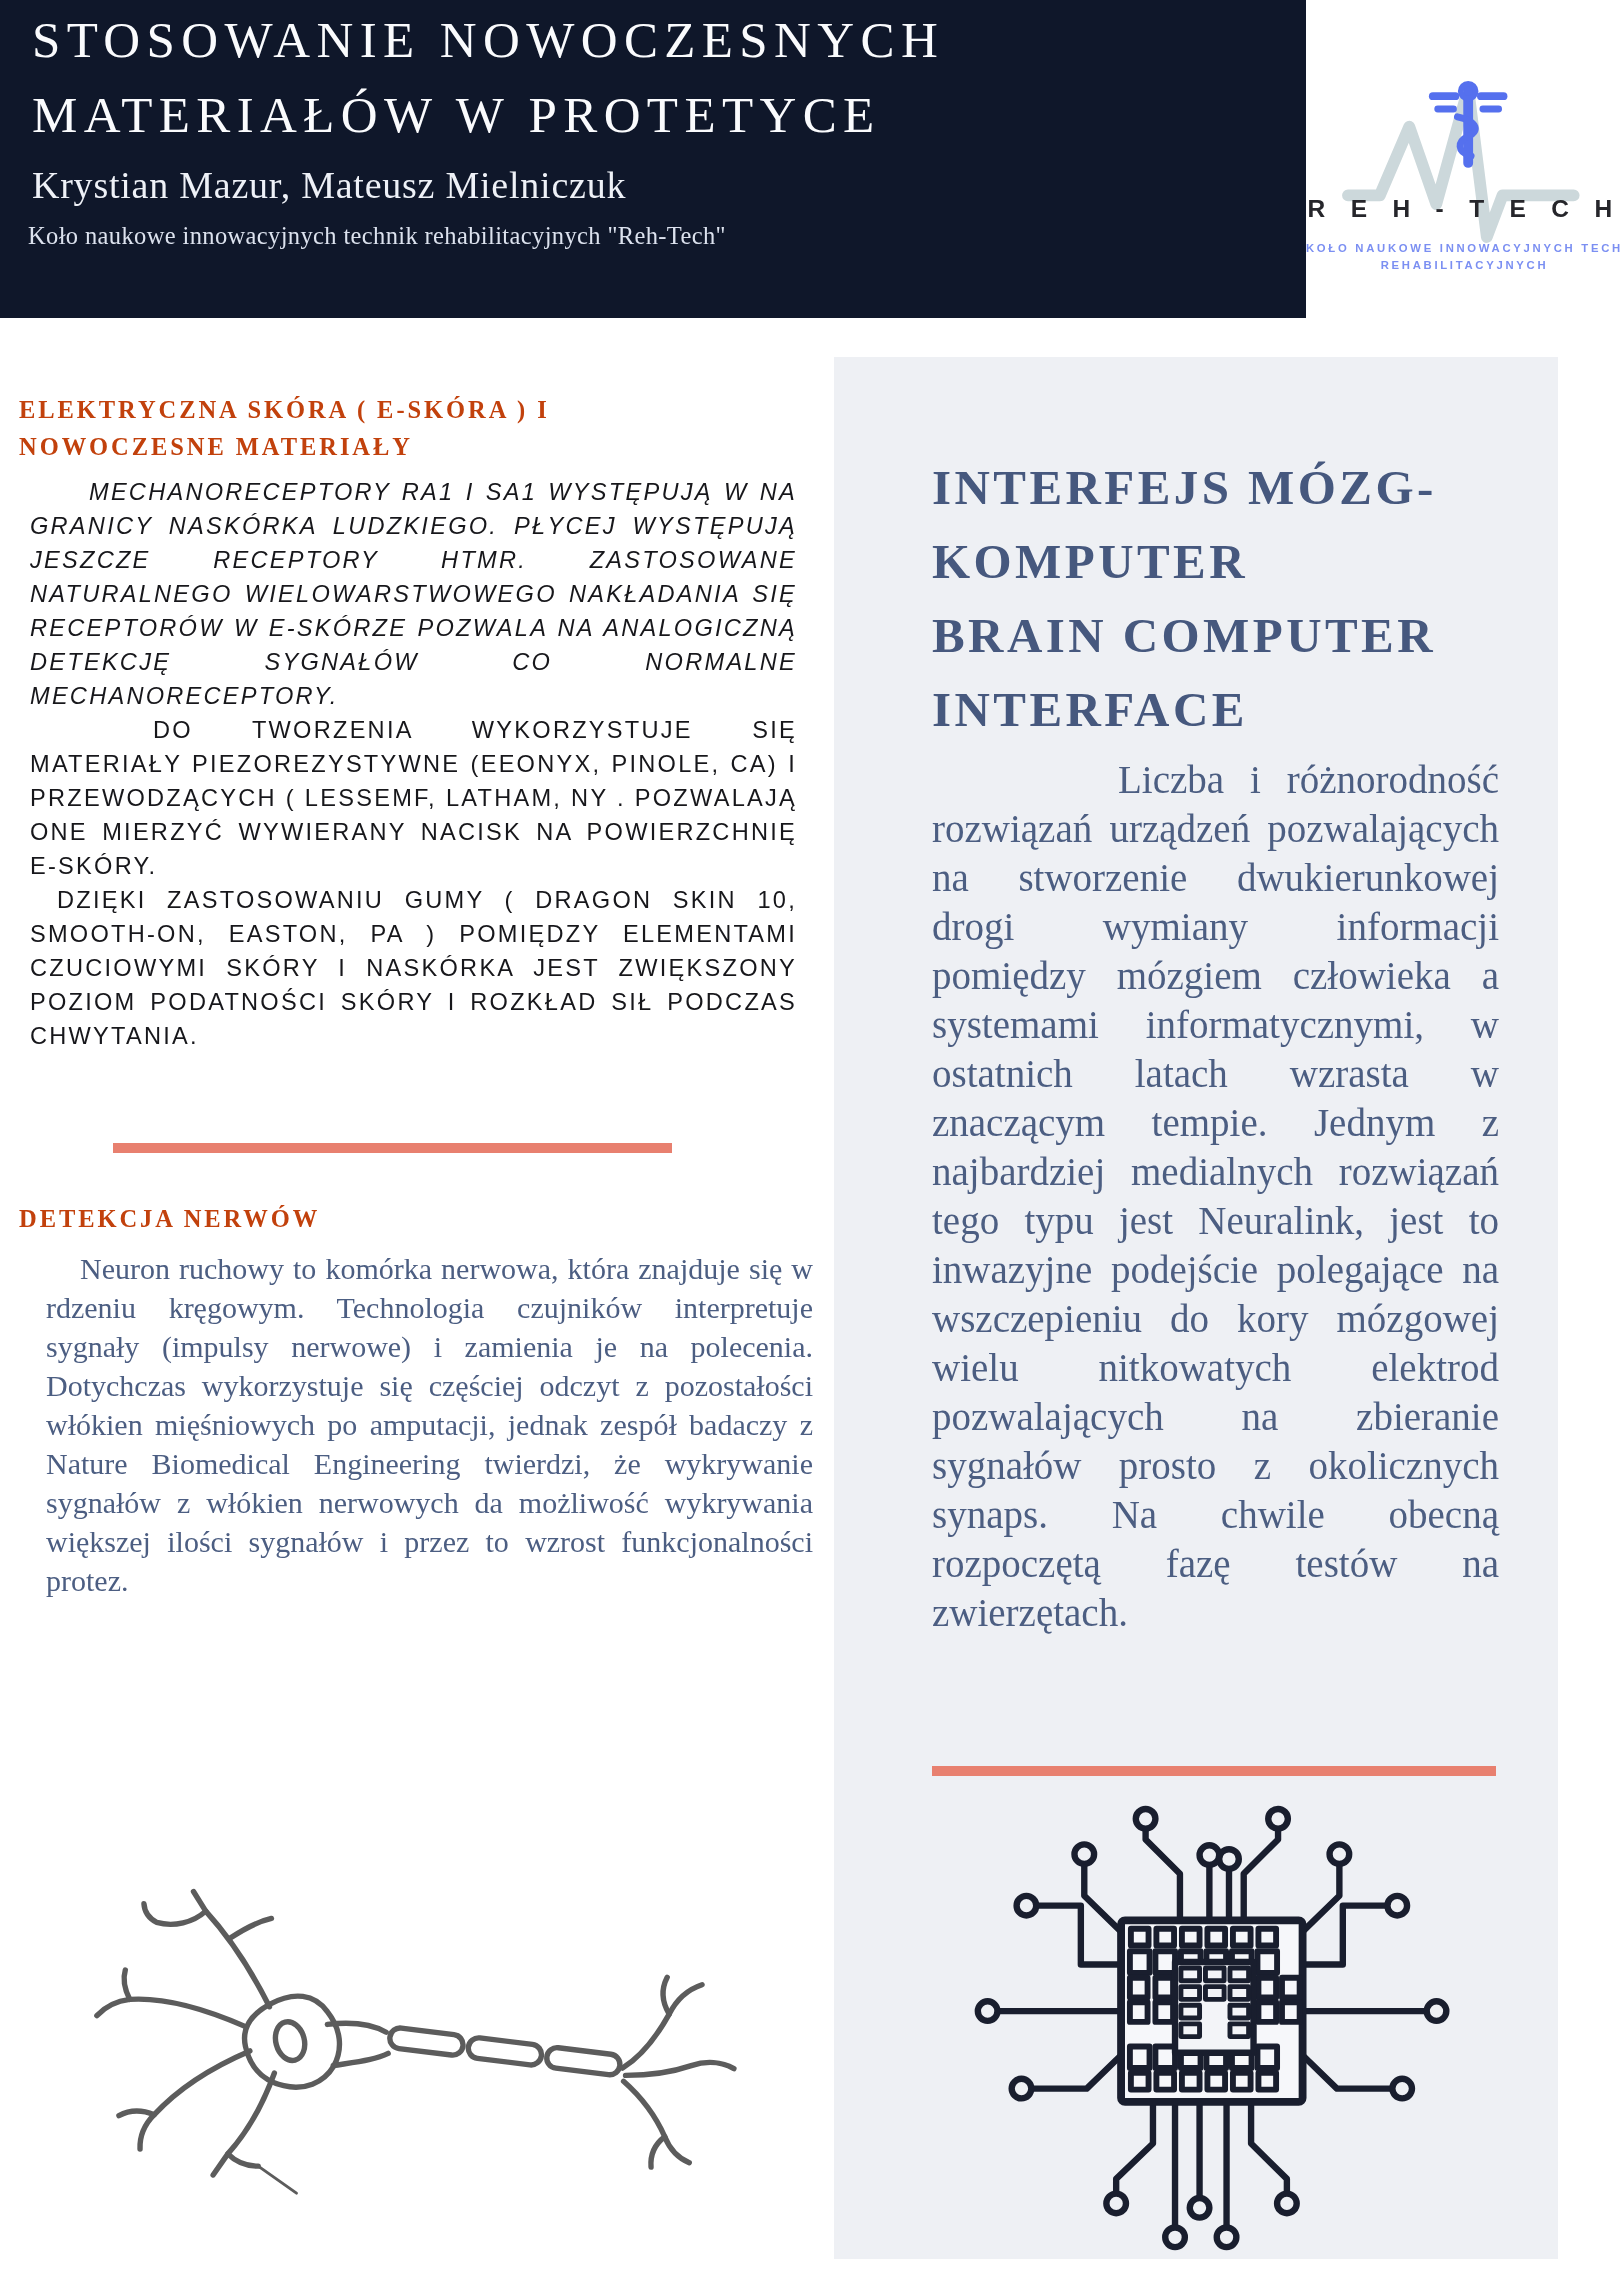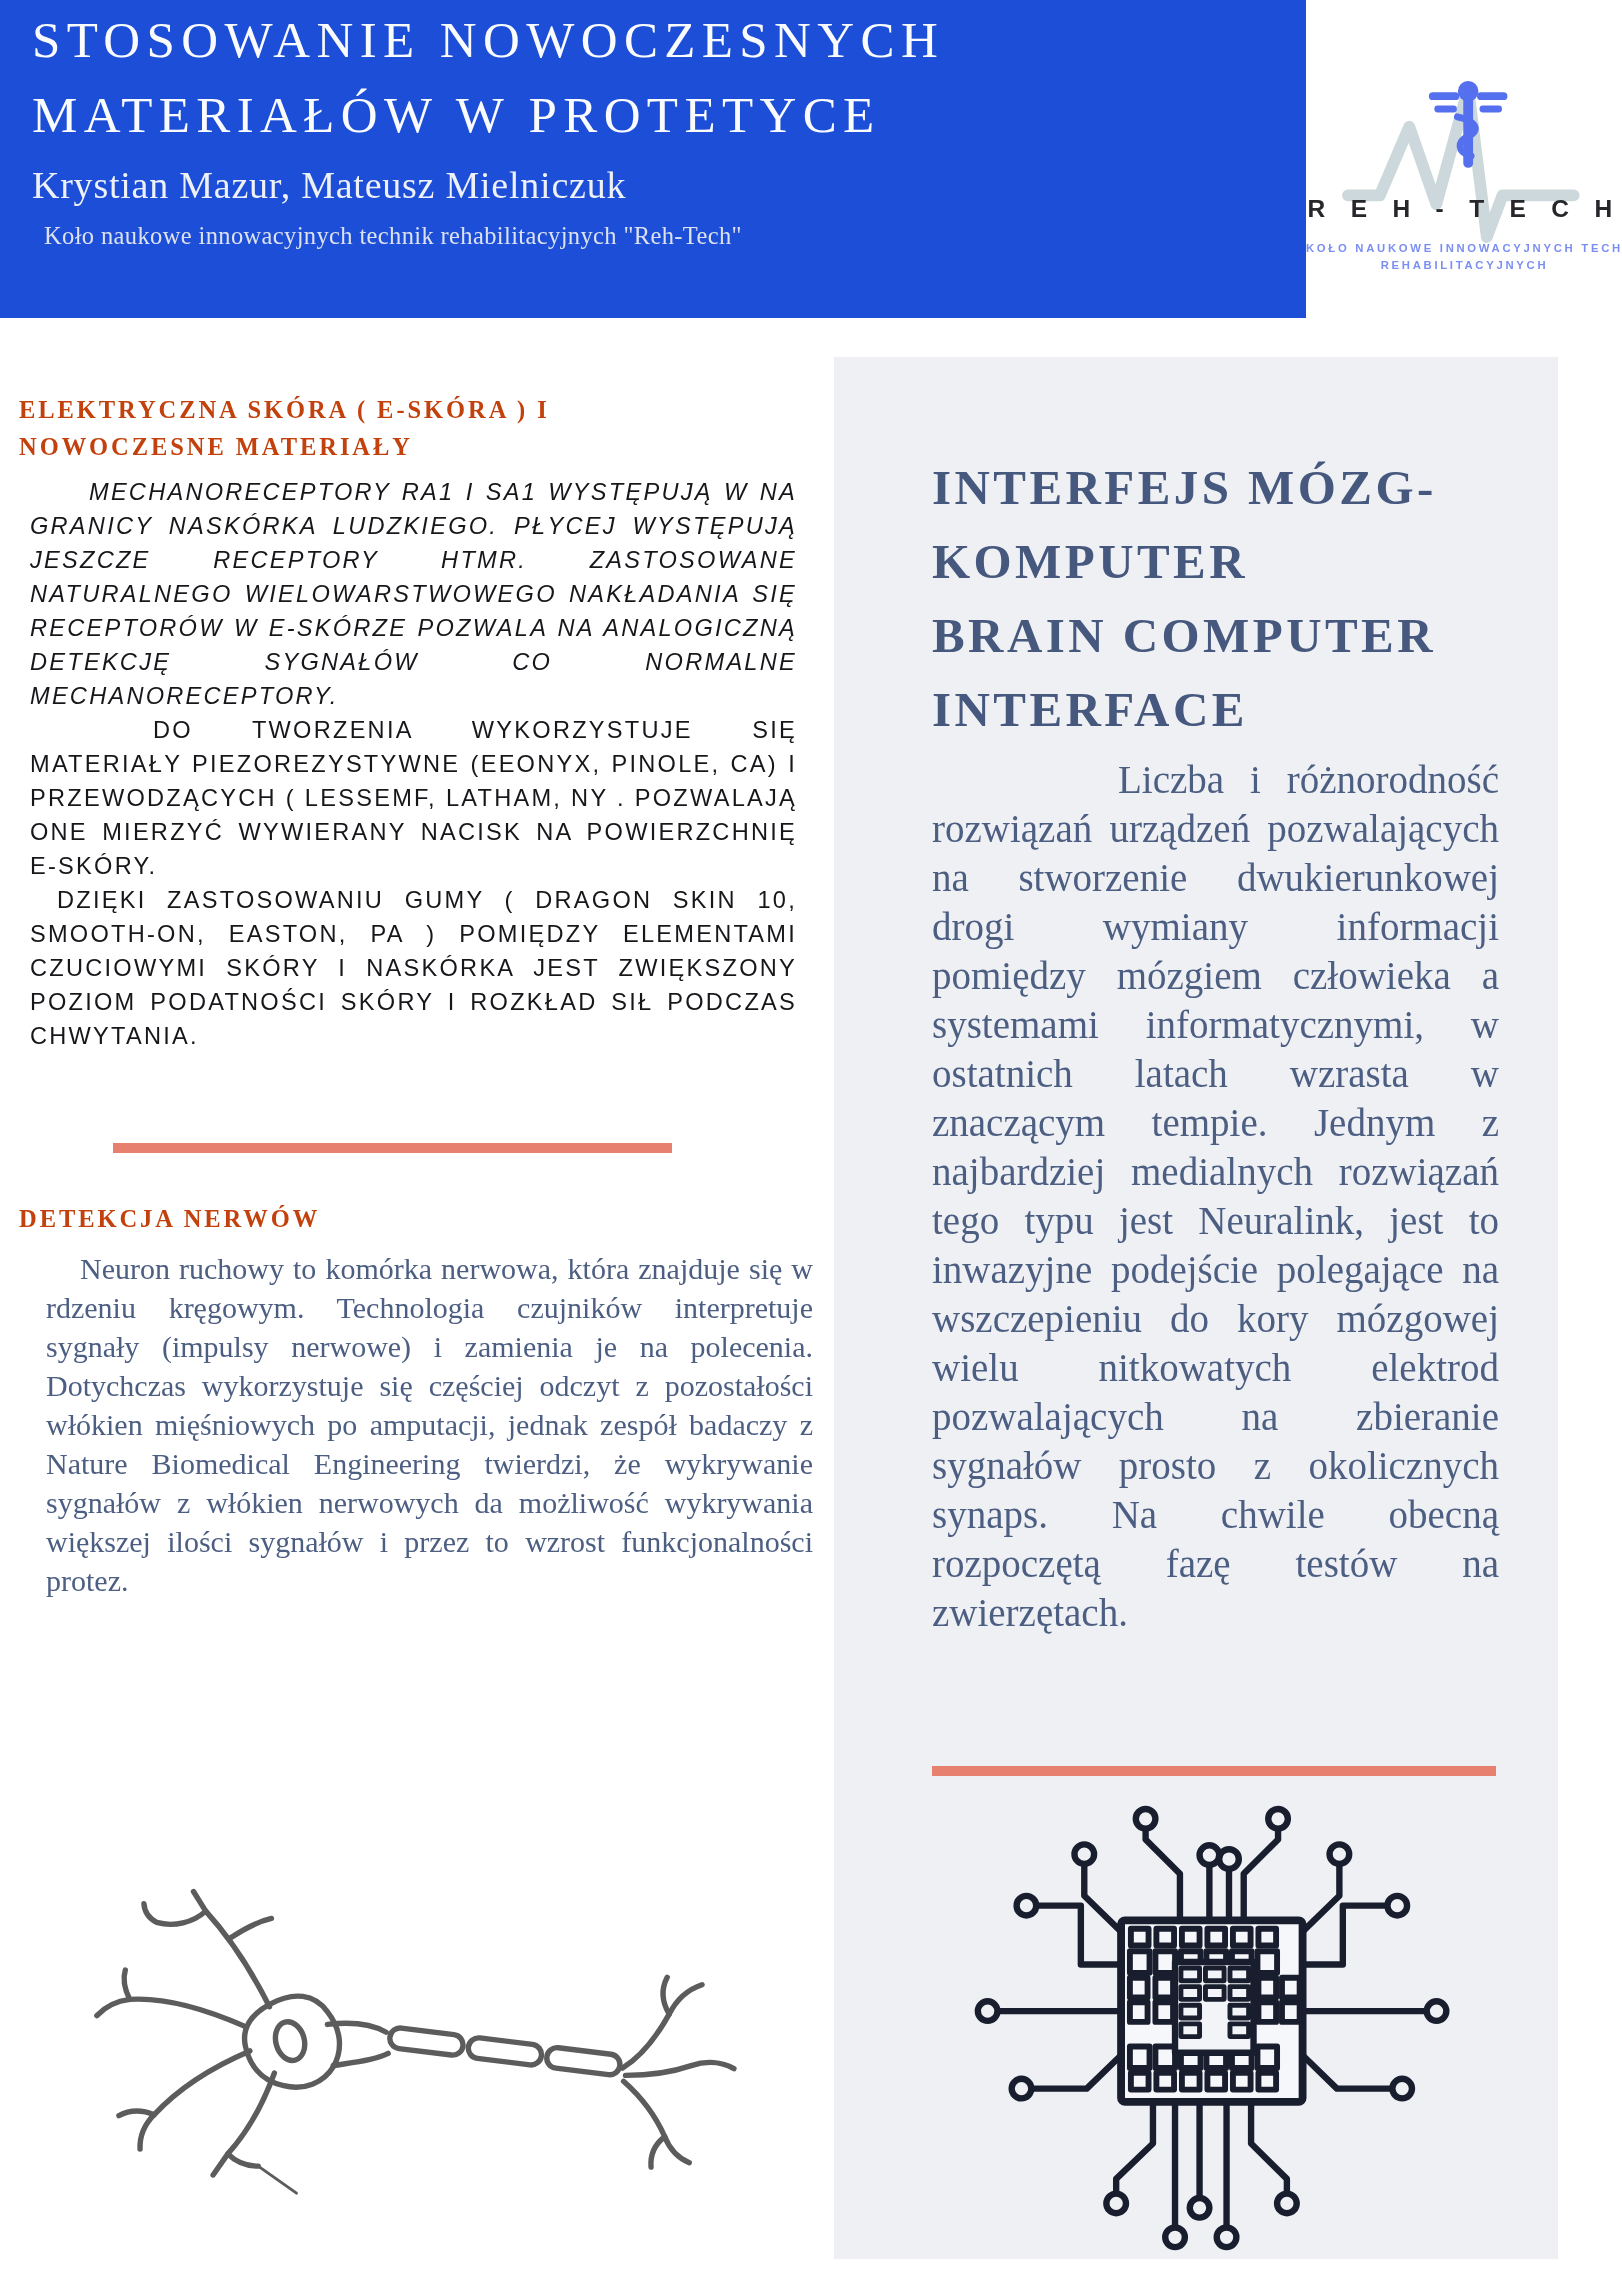--- a/index.html
+++ b/index.html
@@ -6,35 +6,35 @@
   html,body { margin:0; padding:0; }
   body {
     width:1623px; height:2295px; position:relative;
     background:#ffffff; overflow:hidden;
     font-family:"Liberation Serif", serif;
   }
 
   
   .header {
     position:absolute; left:0; top:0; width:1390px; height:318px;
-    background:#1d4ed8;
+    background:#0f172a;
   }
   .title-line {
     position:absolute; left:32px;
     color:#fafbfd; font-weight:500; font-size:51px; line-height:51px;
     letter-spacing:0.125em; white-space:nowrap;
   }
   .title-line.l1 { top:14.7px; }
   .title-line.l2 { top:90px; }
   .authors {
     position:absolute; left:32px; top:163px;
     color:#eef1f7; font-size:38px; letter-spacing:0.02em; white-space:nowrap;
   }
   .affiliation {
-    position:absolute; left:44px; top:222px;
+    position:absolute; left:28px; top:222px;
     color:#dce2ee; font-size:24.5px; letter-spacing:0.015em; white-space:nowrap;
   }
 
   
   .logo-box {
     position:absolute; left:1306px; top:0; width:317px; height:318px;
     background:#ffffff;
   }
   .logo-box svg { position:absolute; left:0; top:0; }
   .logo-wordmark {

